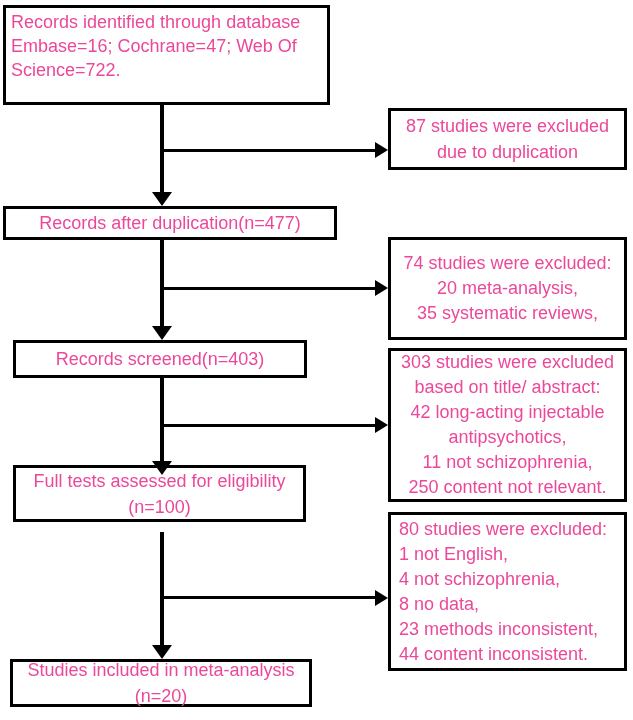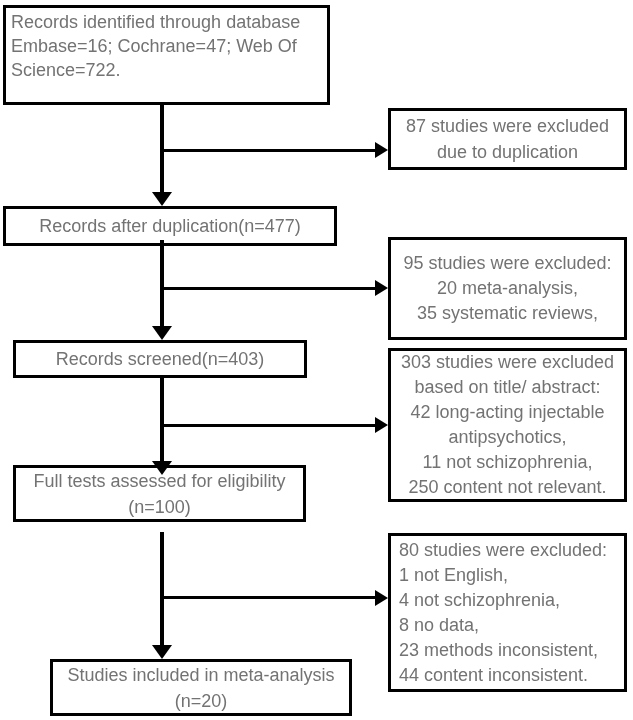--- a/index.html
+++ b/index.html
@@ -6,21 +6,21 @@
     margin: 0;
     padding: 0;
     background: #ffffff;
   }
   .canvas {
     position: relative;
     width: 633px;
     height: 720px;
     background: #ffffff;
     font-family: "Liberation Sans", sans-serif;
-    color: #737373;
+    color: #ec4899;
     overflow: hidden;
     text-decoration: underline;
   }
   .box {
     position: absolute;
     box-sizing: border-box;
     border: 3px solid #000000;
     background: #ffffff;
     display: flex;
     flex-direction: column;
@@ -31,31 +31,31 @@
     line-height: 25px;
   }
   .line { display: block; white-space: nowrap; }
 
   
   .main-1 {
     left: 3px; top: 5px; width: 327px; height: 100px;
     align-items: flex-start; justify-content: flex-start;
     text-align: left; padding: 2px 5px; line-height: 24px;
   }
-  .main-2 { left: 3px;  top: 206px; width: 334px; height: 40px; }
+  .main-2 { left: 3px;  top: 206px; width: 334px; height: 34px; }
   .main-3 { left: 13px; top: 340px; width: 294px; height: 38px; }
   .main-4 { left: 13px; top: 465px; width: 293px; height: 57px; line-height: 26px; }
-  .main-5 { left: 10px; top: 659px; width: 302px; height: 57px; line-height: 26px; margin-left: 40px; }
+  .main-5 { left: 10px; top: 659px; width: 302px; height: 48px; line-height: 26px; }
 
   
   .excl   { left: 388px; width: 239px; }
   .excl-1 { top: 108px; height: 62px;  line-height: 26px; }
   .excl-2 { top: 237px; height: 103px; line-height: 25px; }
   .excl-3 { top: 348px; height: 154px; line-height: 25px; }
-  .excl-4 { top: 533px; height: 159px; align-items: flex-start; text-align: right; padding-left: 8px; line-height: 25px; }
+  .excl-4 { top: 512px; height: 159px; align-items: flex-start; text-align: right; padding-left: 8px; line-height: 25px; }
 
   
   .vline { position: absolute; left: 160px; width: 4px; background: #000000; }
   .v1 { top: 105px; height: 88px; }
   .v2 { top: 240px; height: 87px; }
   .v3 { top: 378px; height: 84px; }
   .v4 { top: 532px; height: 114px; }
 
   .head-down {
     position: absolute; left: 152px; width: 0; height: 0;
@@ -113,21 +113,21 @@
     <span class="line">Studies included in meta-analysis</span>
     <span class="line">(n=20)</span>
   </div>
 
   <div class="box excl excl-1">
     <span class="line">87 studies were excluded</span>
     <span class="line">due to duplication</span>
   </div>
 
   <div class="box excl excl-2">
-    <span class="line">95 studies were excluded:</span>
+    <span class="line">74 studies were excluded:</span>
     <span class="line">20 meta-analysis,</span>
     <span class="line">35 systematic reviews,</span>
   </div>
 
   <div class="box excl excl-3">
     <span class="line">303 studies were excluded</span>
     <span class="line">based on title/ abstract:</span>
     <span class="line">42 long-acting injectable</span>
     <span class="line">antipsychotics,</span>
     <span class="line">11 not schizophrenia,</span>

